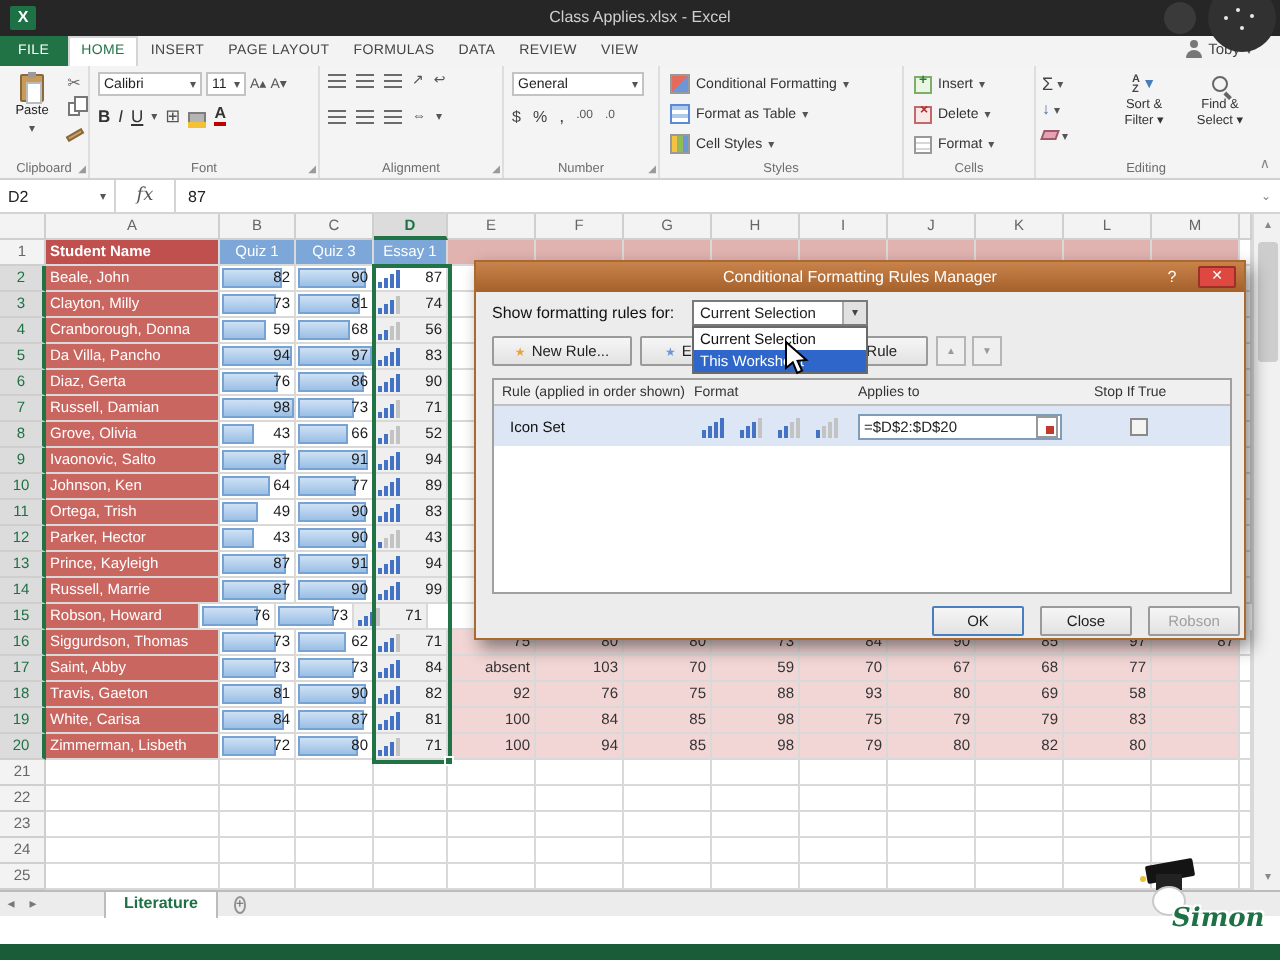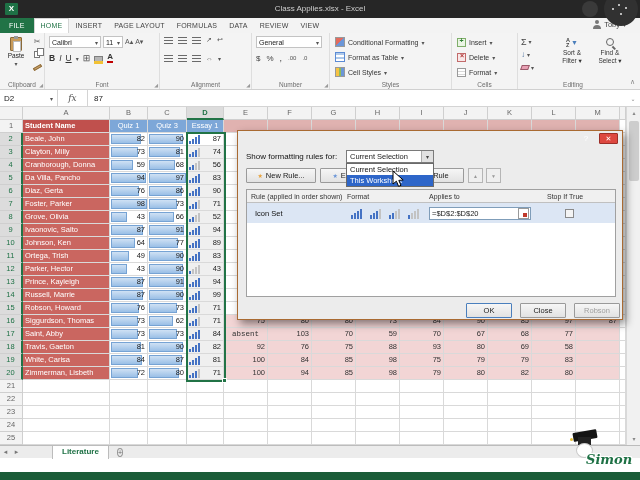--- a/index.html
+++ b/index.html
@@ -98,21 +98,21 @@
   .numC{position:relative;text-align:right;padding-right:2px;color:#1a1a1a;}
   .numC .v{position:relative;z-index:1;}
   .dbar{position:absolute;left:1px;top:1px;bottom:1px;background:linear-gradient(180deg,#cfe1f4,#9abfe6);border:1px solid #76a3d4;}
   .dC{display:flex;align-items:center;background:#efefef;}
   .dC.act{background:#fff;}
   .dC .v{flex:1;text-align:right;padding-right:2px;}
   .sig{display:inline-flex;align-items:flex-end;gap:1px;margin-left:2px;height:9px;}
   .sig i{display:block;width:2px;background:#c3c3c3;}
   .sig i.on{background:#4472c4;}
   .pinkC{background:#f2d5d5;text-align:right;padding-right:2px;color:#333;}
-  .pinkC.txt{text-align:center;padding-left:2px;font-family:Liberation Mono, monospace;}
+  .pinkC.txt{text-align:right;padding-left:2px;}
   .selbox{left:186px;top:132px;width:40px;height:250px;border:2px solid #217346;z-index:3;pointer-events:none;}
   .fillhandle{position:absolute;right:-3px;bottom:-3px;width:5px;height:5px;background:#217346;border:1px solid #fff;}
 
   
   .vscroll{left:626px;top:107px;width:14px;height:338px;background:#f1f1f1;border-left:1px solid #d9d9d9;z-index:2;}
   .vsar{position:absolute;left:0;width:14px;height:12px;text-align:center;color:#888;font-size:6px;line-height:12px;}
   .vthumb{position:absolute;left:2px;top:14px;width:10px;height:60px;background:#cdcdcd;border-radius:2px;}
 
   
   .dialog{left:237px;top:130px;width:386px;height:190px;background:#ececec;border:1px solid #a96a32;box-shadow:3px 4px 8px rgba(0,0,0,.45);z-index:10;}
@@ -531,21 +531,21 @@
         <div class="gc " style="width:44px"></div>
         <div class="gc " style="width:44px"></div>
         <div class="gc " style="width:44px"></div>
         <div class="gc " style="width:44px"></div>
         <div class="gc " style="width:44px"></div>
         <div class="gc " style="width:44px"></div>
         <div class="gc" style="width:6px"></div>
       </div>
       <div class="grow">
         <div class="gc rh hl">7</div>
-        <div class="gc nameC" style="width:87px">Foster, Parker</div>
+        <div class="gc nameC" style="width:87px">Russell, Damian</div>
         <div class="gc numC" style="width:38px"><i class="dbar" style="width:98%"></i><span class="v">98</span></div>
         <div class="gc numC" style="width:39px"><i class="dbar" style="width:73%"></i><span class="v">73</span></div>
         <div class="gc dC" style="width:37px">
           <span class="sig">
             <i class="on" style="height:3px"></i>
             <i class="on" style="height:5px"></i>
             <i class="on" style="height:7px"></i>
             <i class="" style="height:9px"></i>
           </span>
           <span class="v">71</span>
@@ -731,21 +731,21 @@
         <div class="gc " style="width:44px"></div>
         <div class="gc " style="width:44px"></div>
         <div class="gc " style="width:44px"></div>
         <div class="gc " style="width:44px"></div>
         <div class="gc " style="width:44px"></div>
         <div class="gc " style="width:44px"></div>
         <div class="gc" style="width:6px"></div>
       </div>
       <div class="grow">
         <div class="gc rh hl">15</div>
-        <div class="gc nameC" style="width:87px">Robson, Howard</div>
+        <div class="gc nameC" style="width:77px">Robson, Howard</div>
         <div class="gc numC" style="width:38px"><i class="dbar" style="width:76%"></i><span class="v">76</span></div>
         <div class="gc numC" style="width:39px"><i class="dbar" style="width:73%"></i><span class="v">73</span></div>
         <div class="gc dC" style="width:37px">
           <span class="sig">
             <i class="on" style="height:3px"></i>
             <i class="on" style="height:5px"></i>
             <i class="on" style="height:7px"></i>
             <i class="" style="height:9px"></i>
           </span>
           <span class="v">71</span>
@@ -976,20 +976,21 @@
       <span class="fillhandle"></span>
     </div>
 
   <div class="abs vscroll">
     <span class="vsar" style="top:0">▴</span>
     <span class="vthumb"></span>
     <span class="vsar" style="bottom:0">▾</span>
   </div>
 
   <div class="abs dialog">
+    <div class="dlg-title">Conditional Formatting Rules Manager</div>
     <div class="dlg-help">?</div>
     <div class="dlg-close">✕</div>
 
     <div class="dlg-label">Show formatting rules for:</div>
     <div class="combo">
       <span class="cv">Current Selection</span>
       <span class="cb">▾</span>
     </div>
 
     <div class="dbtn" style="left:8px;width:70px">

